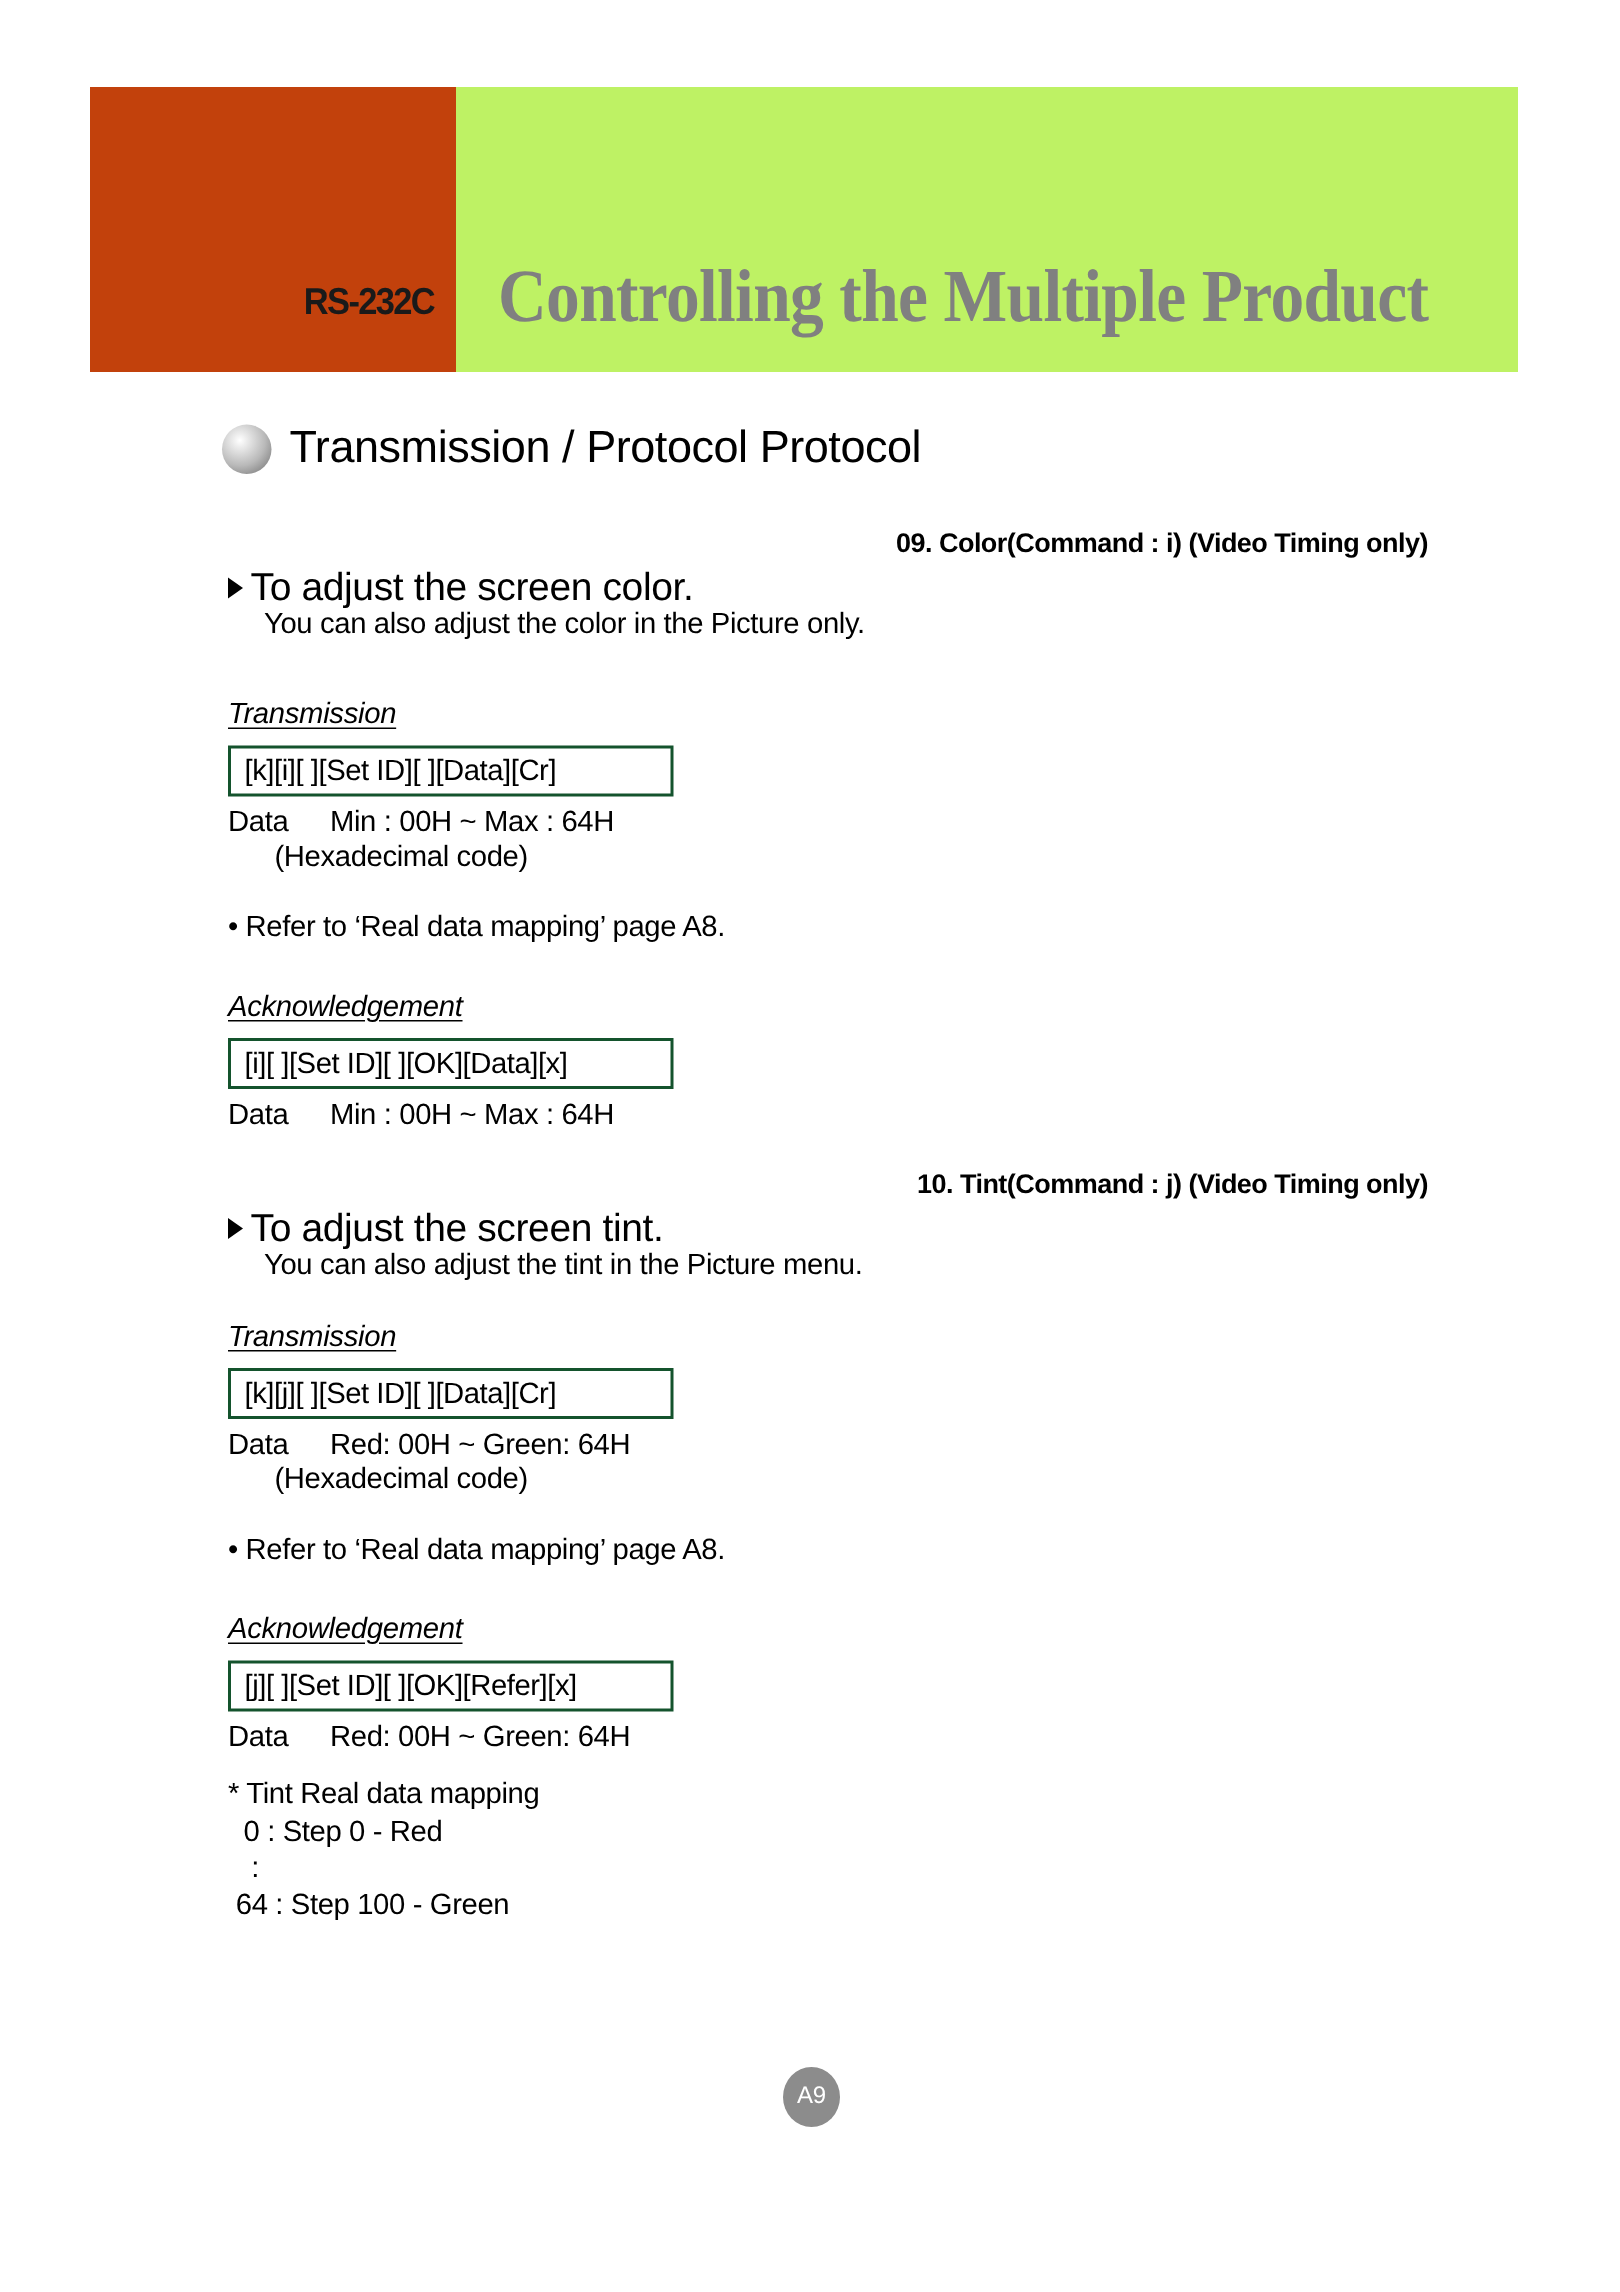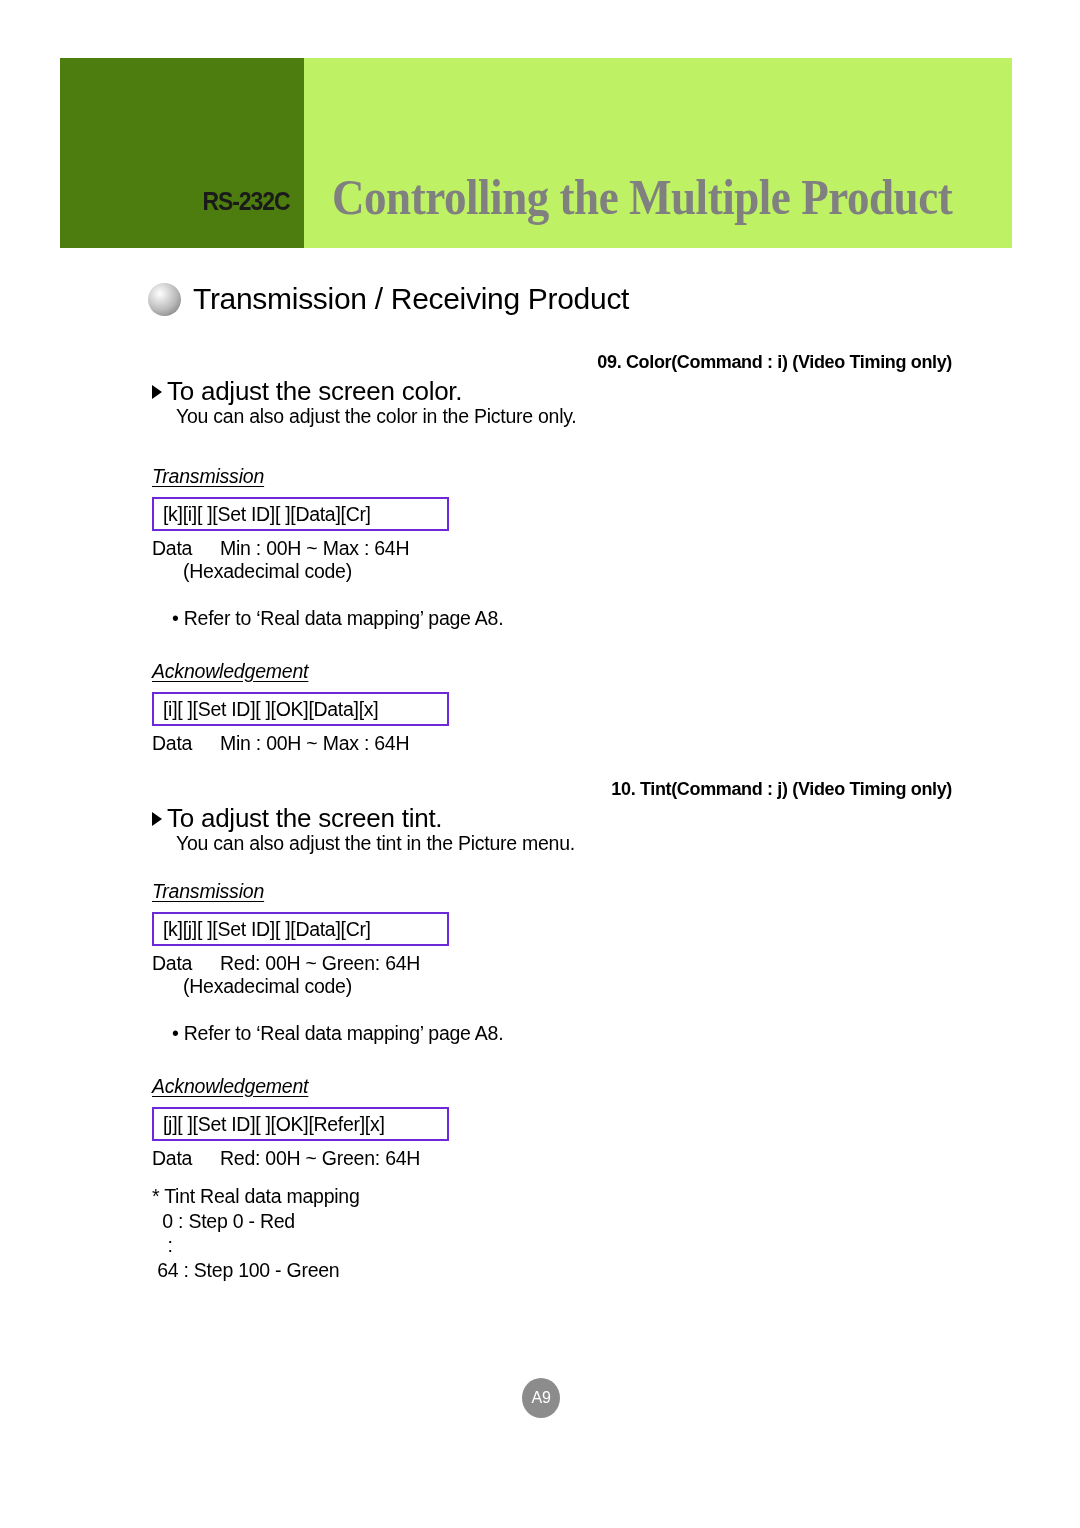--- a/index.html
+++ b/index.html
@@ -23,21 +23,21 @@
     top: 58px;
     width: 960px;
     height: 190px;
   }
   .header-left {
     position: absolute;
     left: 0;
     top: 0;
     width: 245px;
     height: 190px;
-    background: #4d7c0f;
+    background: #c2410c;
   }
   .header-right {
     position: absolute;
     left: 244px;
     top: 0;
     width: 708px;
     height: 190px;
     background: #bef264;
   }
   .rs-label {
@@ -138,21 +138,21 @@
     font-style: italic;
     font-size: 19.5px;
     letter-spacing: -0.2px;
     text-decoration: underline;
     text-underline-offset: 3px;
     display: inline-block;
     white-space: nowrap;
   }
 
   .codebox {
-    border: 2px solid #6d28d9;
+    border: 2px solid #14532d;
     width: 284px;
     height: 30px;
     line-height: 30px;
     padding-left: 9px;
     box-sizing: content-box;
     font-size: 19.5px;
     letter-spacing: -0.3px;
     white-space: nowrap;
   }
 
@@ -166,21 +166,20 @@
   .hex-note {
     font-size: 19.5px;
     letter-spacing: -0.25px;
     margin-left: 31px;
     white-space: nowrap;
   }
   .refer {
     font-size: 19.5px;
     letter-spacing: -0.25px;
     white-space: nowrap;
-    margin-left: 20px;
   }
   .map-line {
     font-size: 19.5px;
     letter-spacing: -0.25px;
     line-height: 24.5px;
     white-space: pre;
   }
 
   
   .sp-14 { height: 14px; }
@@ -214,21 +213,21 @@
   <div class="header-left">
     <div class="rs-label">RS-232C</div>
   </div>
   <div class="header-right">
     <div class="header-title">Controlling the Multiple Product</div>
   </div>
 </div>
 
 <div class="section-head">
   <span class="sphere"></span>
-  <span class="section-head-text">Transmission / Receiving Product</span>
+  <span class="section-head-text">Transmission / Protocol Protocol</span>
 </div>
 
 <div class="content">
 
   <div class="blk">
     <div class="cmd-title">09. Color(Command : i) (Video Timing only)</div>
     <div class="desc-line">
       <span class="tri"></span>
       <span>To adjust the screen color.</span>
     </div>

